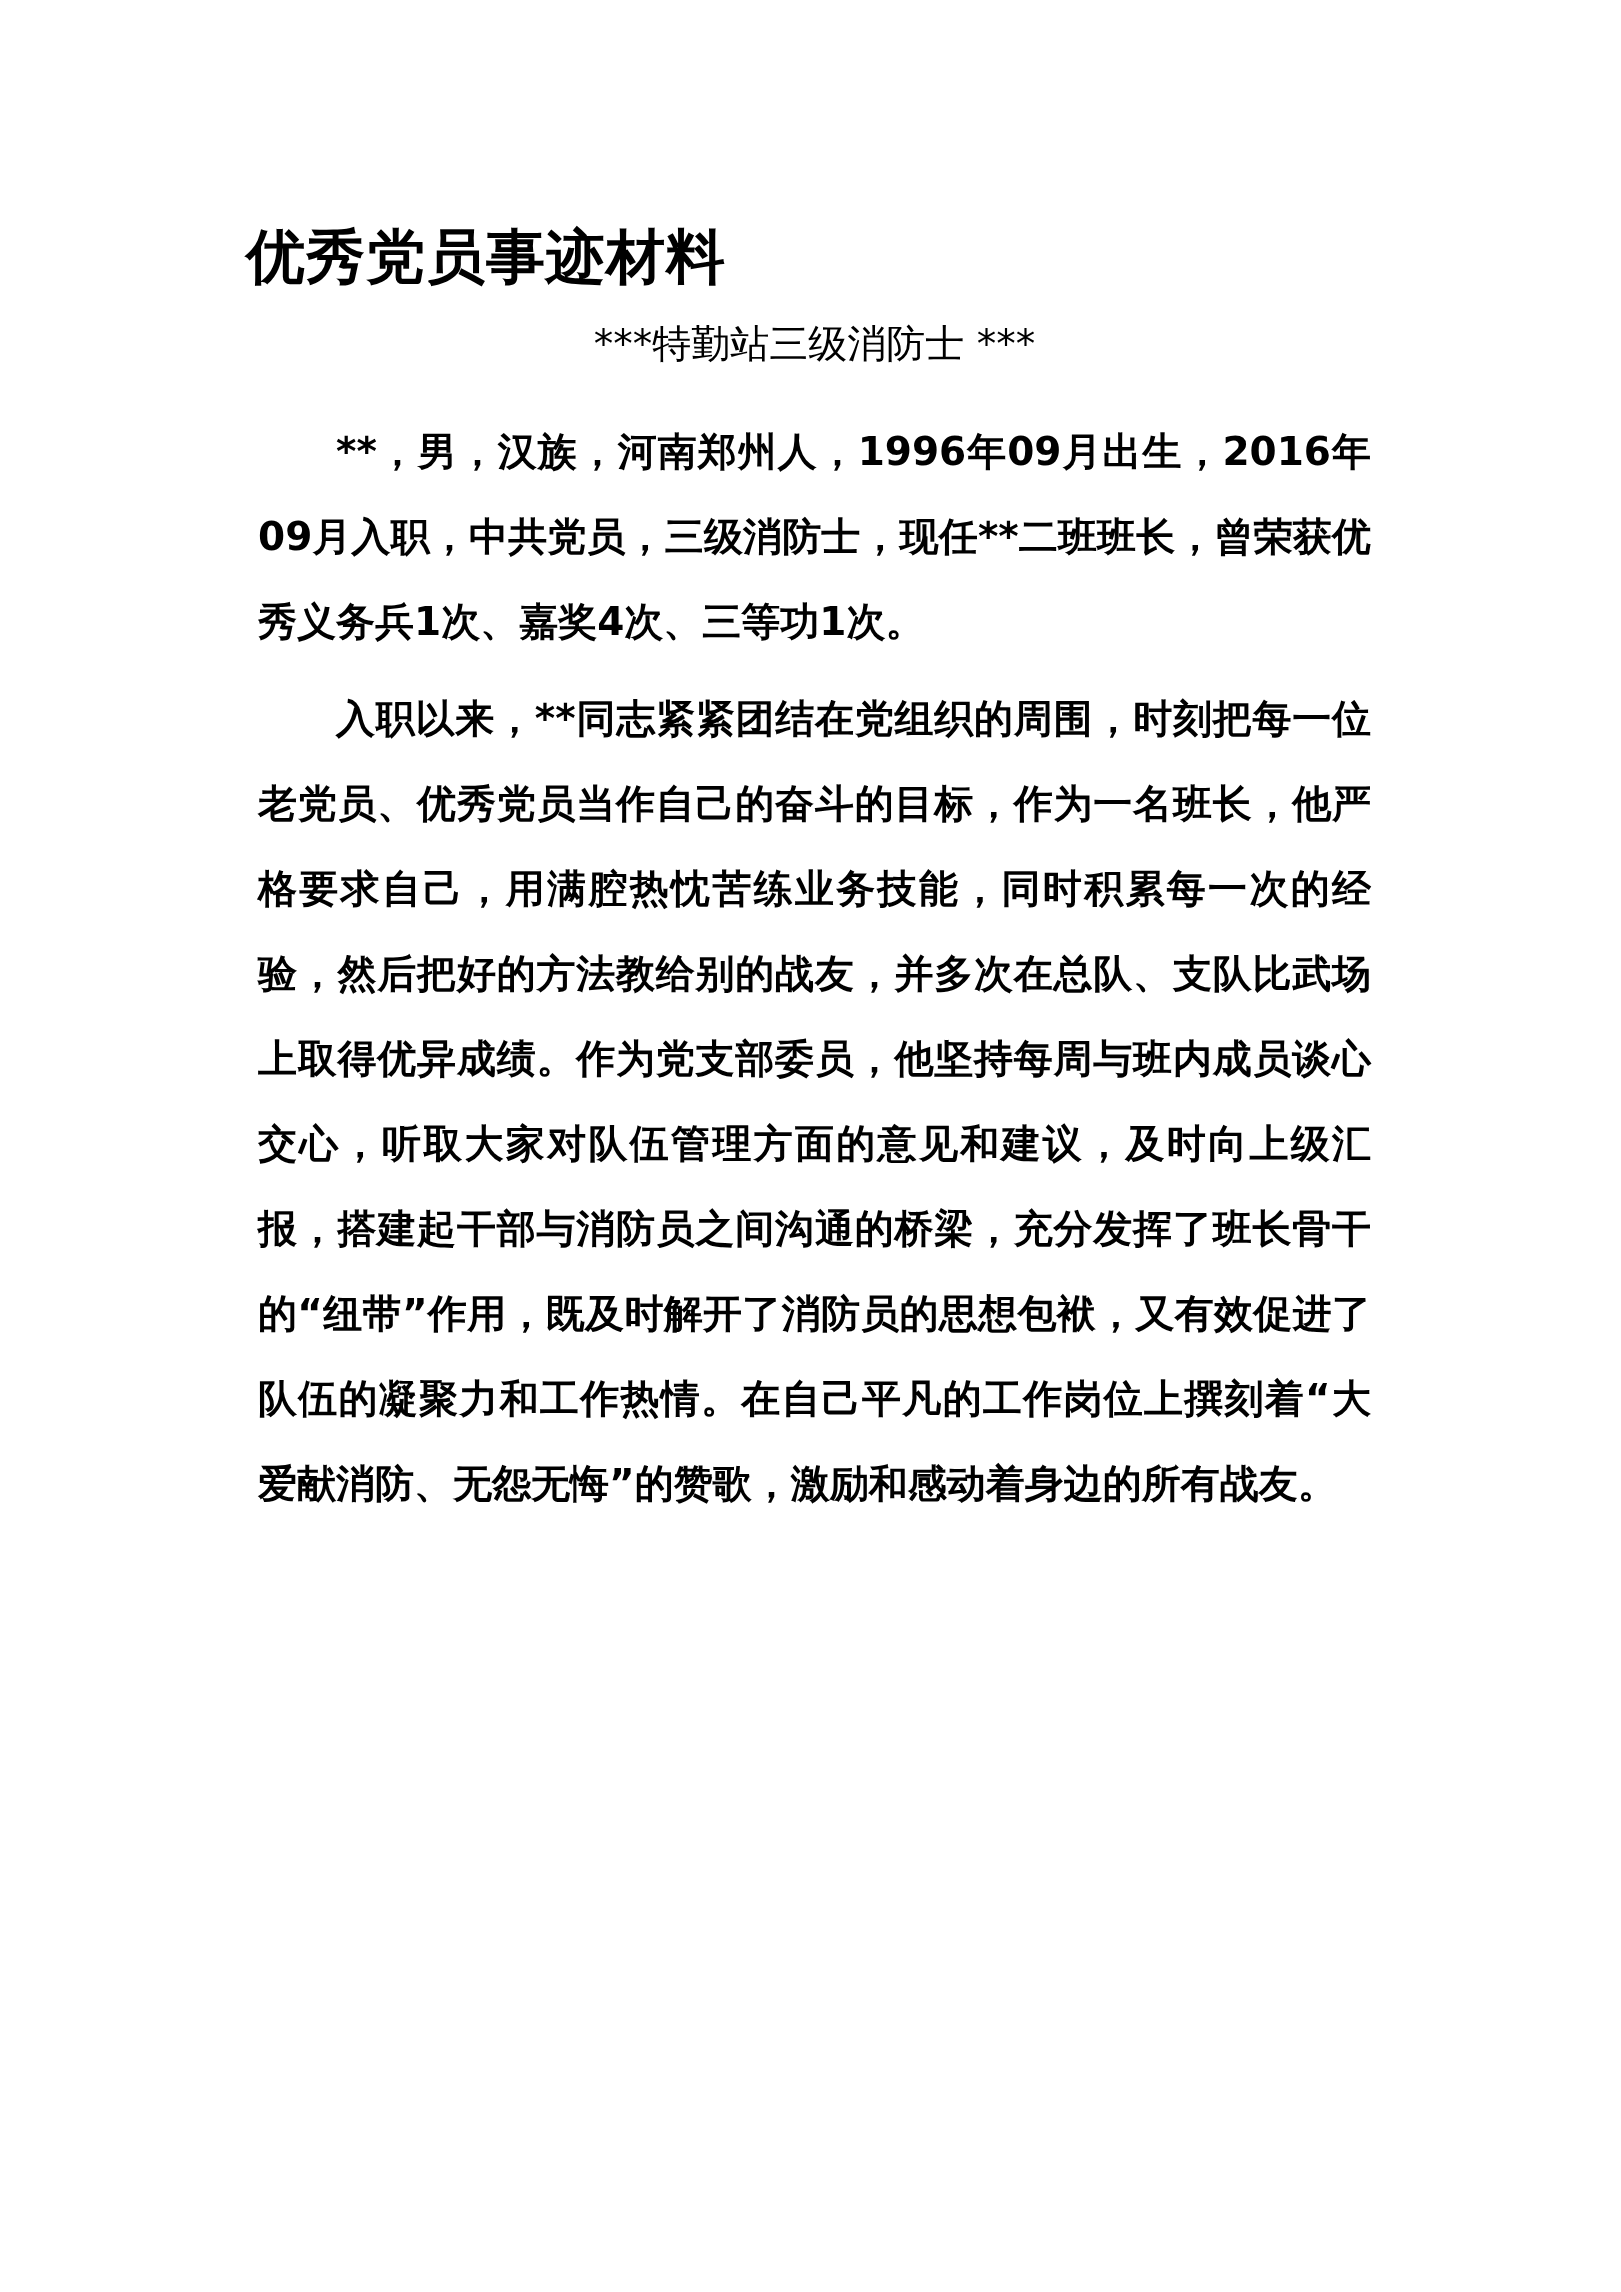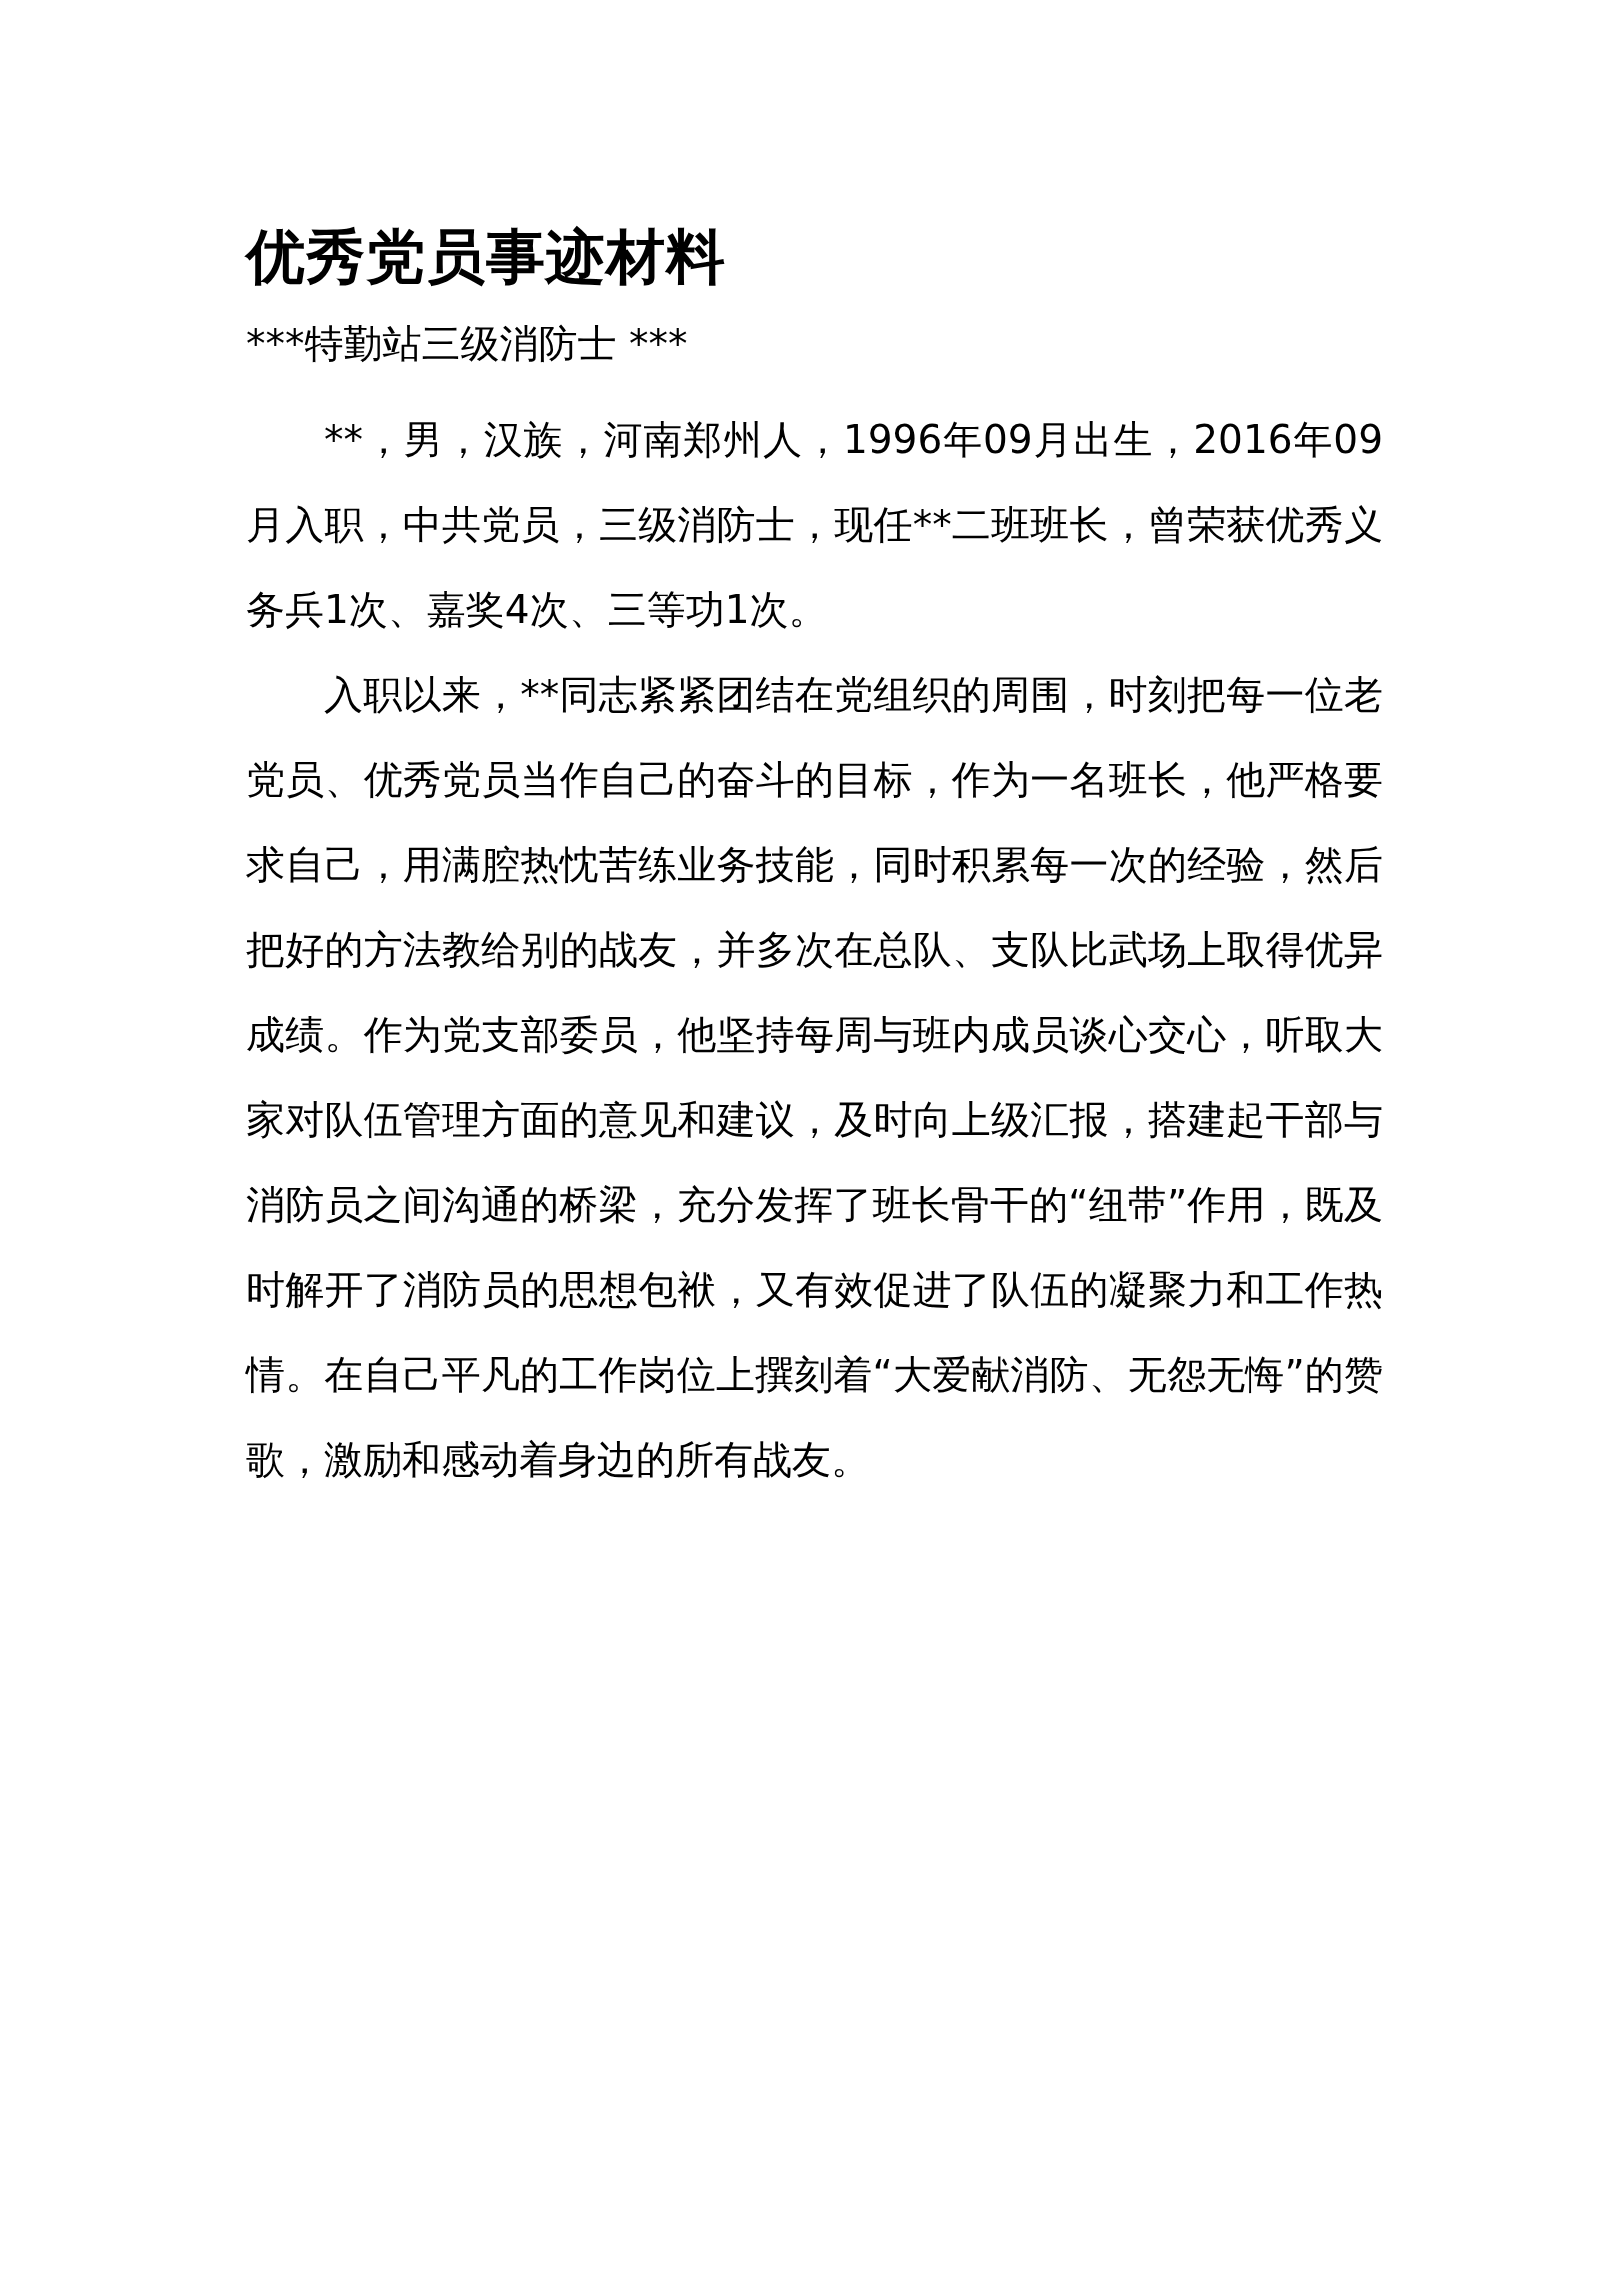--- a/index.html
+++ b/index.html
@@ -1,25 +1,25 @@
 <!DOCTYPE html>
 <html><head>
 <meta charset="utf-8">
 <style>
   html, body { margin:0; padding:0; background:#ffffff; }
   body { width:1621px; height:2293px; position:relative; overflow:hidden;
          font-family:"DejaVu Sans","Liberation Sans",sans-serif; color:#000; }
   .page { position:absolute; left:246px; top:0; width:1137px; }
   .title { position:absolute; top:218px; left:0; width:1137px; text-align:left;
            font-size:59px; font-weight:bold; line-height:78px; letter-spacing:1px; }
-  .subtitle { position:absolute; top:316px; left:0; width:1137px; 
+  .subtitle { position:absolute; top:316px; left:0; width:1137px; text-align:center;
               font-size:39px; line-height:55px; }
   .body { position:absolute; top:397px; left:0; width:1137px; }
-  .para { margin:0; font-size:39px; line-height:85px; text-indent:78px;
-          text-align:justify; word-break:break-all; }
+  .para { margin:12px; font-size:39px; line-height:85px; text-indent:78px;
+          text-align:justify; word-break:break-all;font-weight:bold; }
 </style>
 </head>
 <body>
 
 <div class="page">
   <div class="title">优秀党员事迹材料</div>
   <div class="subtitle">***特勤站三级消防士 ***</div>
   <div class="body">
     <p class="para">**，男，汉族，河南郑州人，1996年09月出生，2016年09月入职，中共党员，三级消防士，现任**二班班长，曾荣获优秀义务兵1次、嘉奖4次、三等功1次。</p>
     <p class="para">入职以来，**同志紧紧团结在党组织的周围，时刻把每一位老党员、优秀党员当作自己的奋斗的目标，作为一名班长，他严格要求自己，用满腔热忱苦练业务技能，同时积累每一次的经验，然后把好的方法教给别的战友，并多次在总队、支队比武场上取得优异成绩。作为党支部委员，他坚持每周与班内成员谈心交心，听取大家对队伍管理方面的意见和建议，及时向上级汇报，搭建起干部与消防员之间沟通的桥梁，充分发挥了班长骨干的“纽带”作用，既及时解开了消防员的思想包袱，又有效促进了队伍的凝聚力和工作热情。在自己平凡的工作岗位上撰刻着“大爱献消防、无怨无悔”的赞歌，激励和感动着身边的所有战友。</p>

